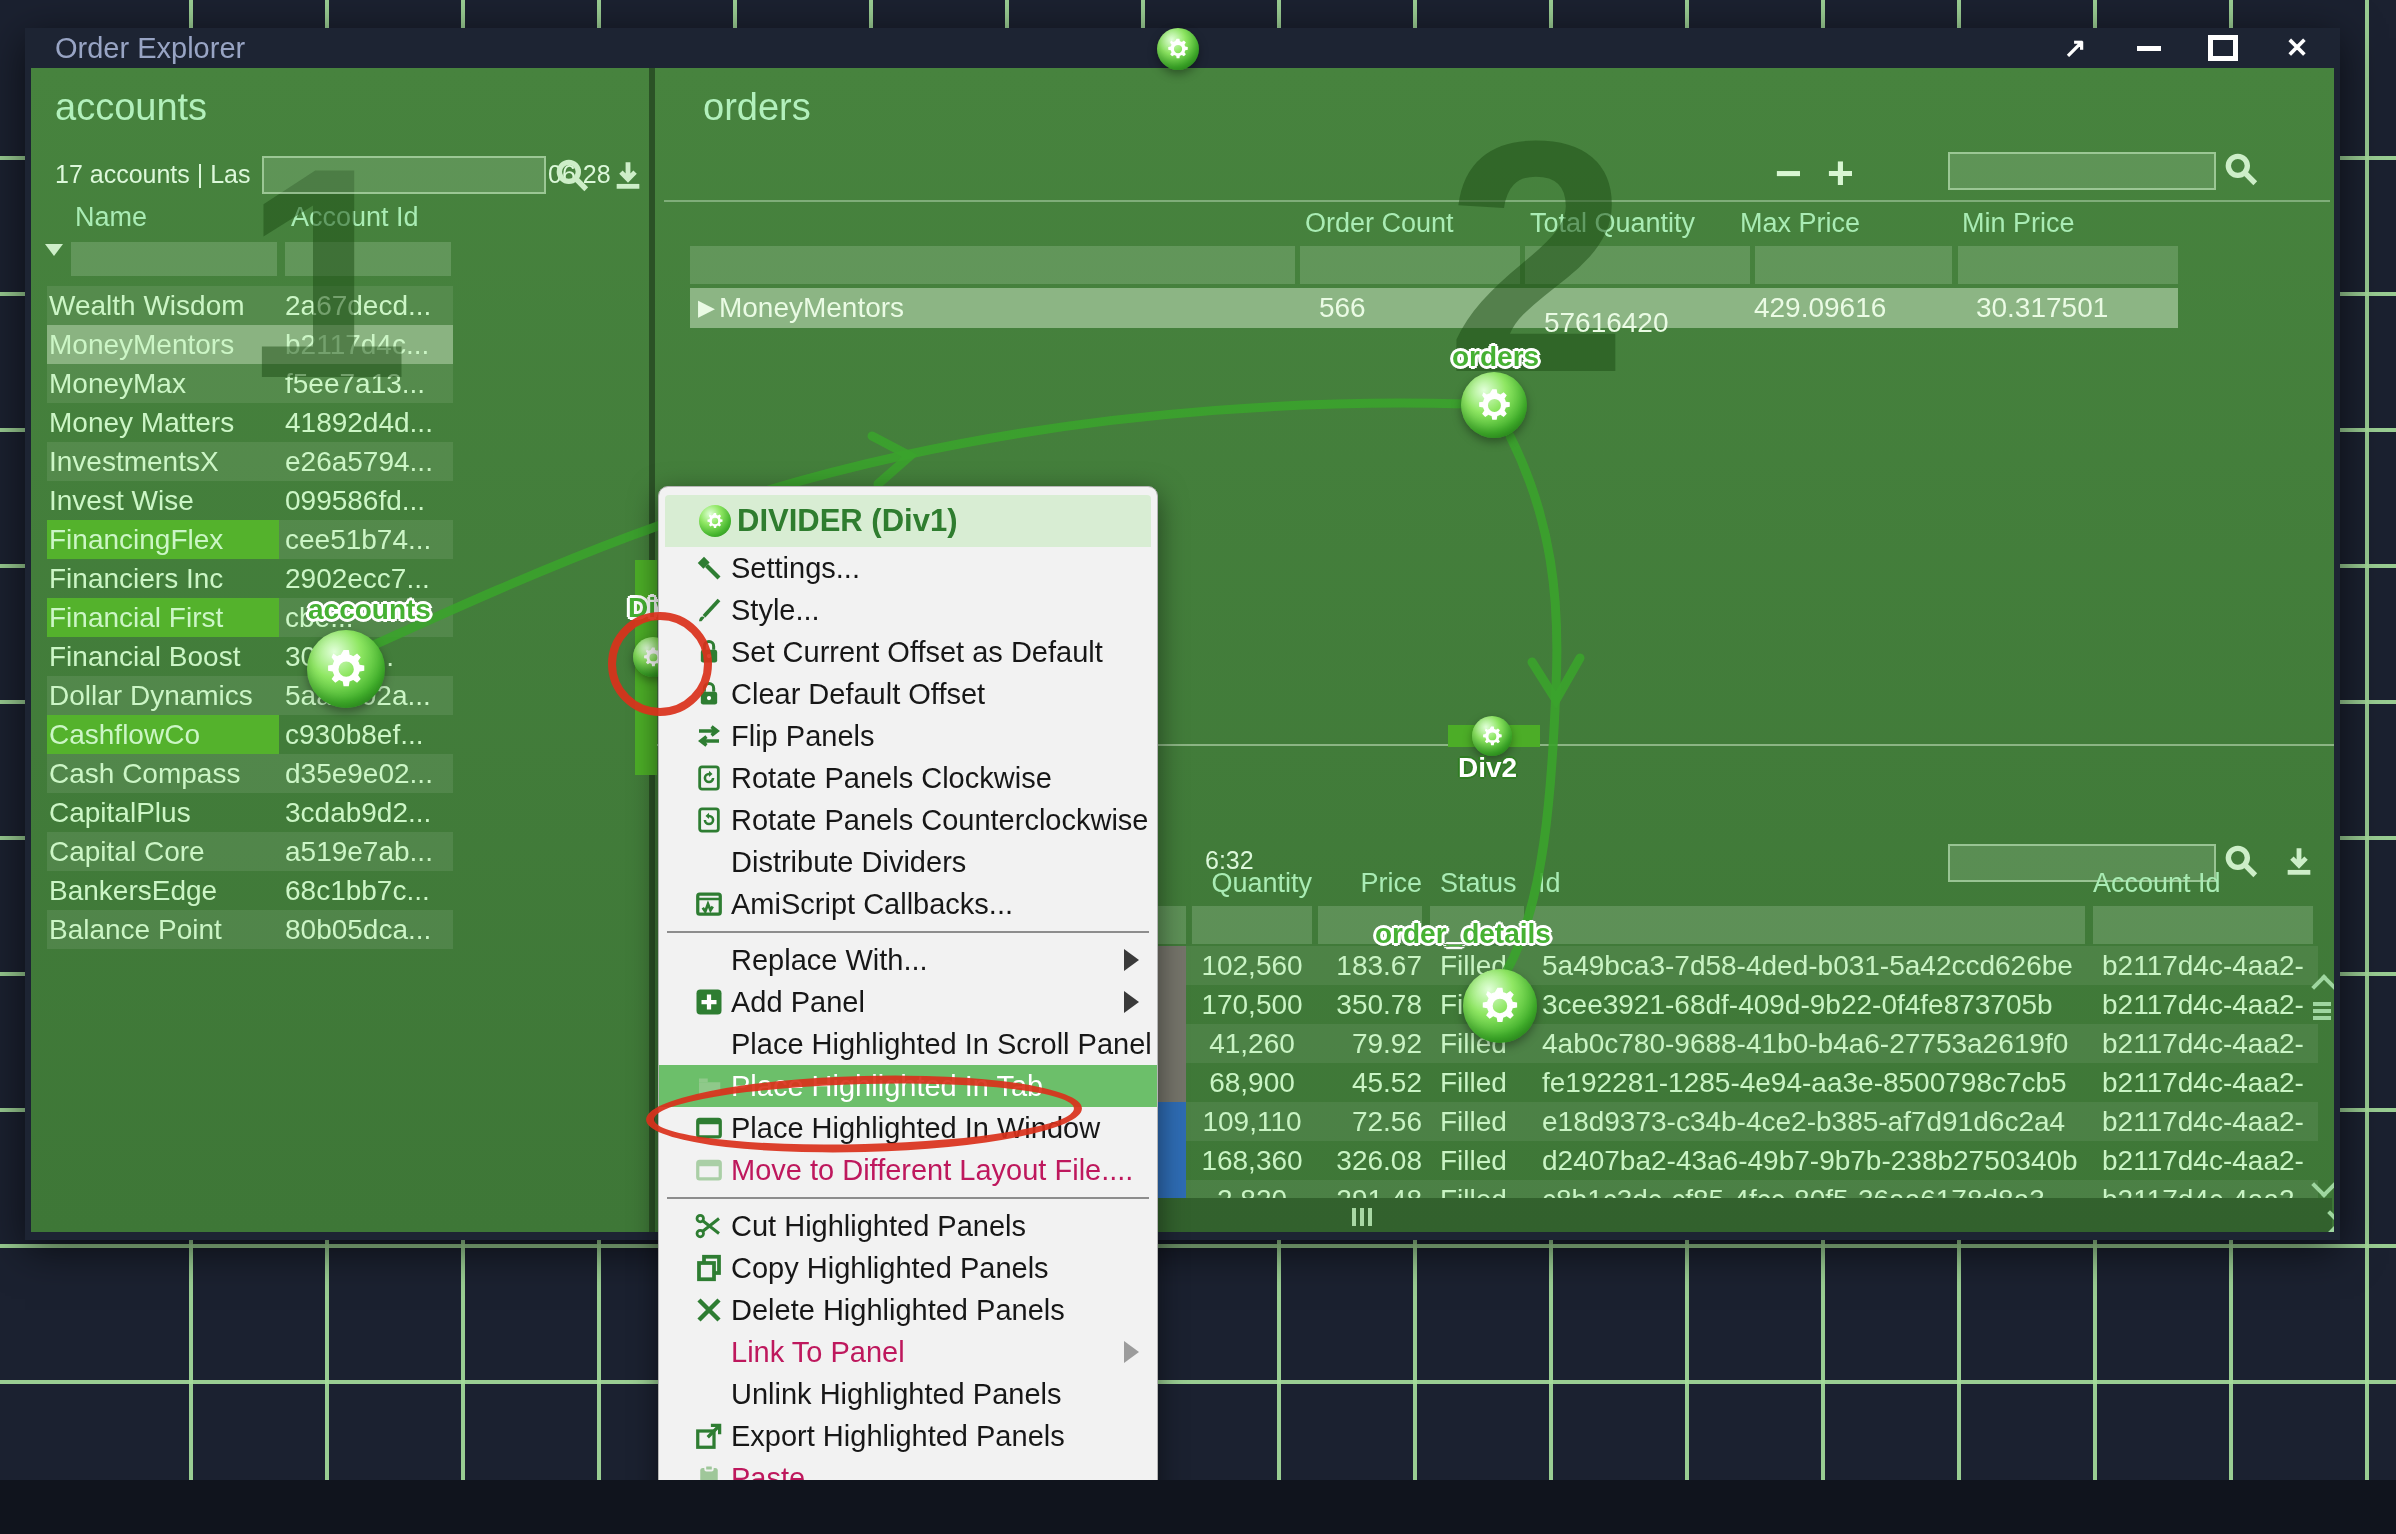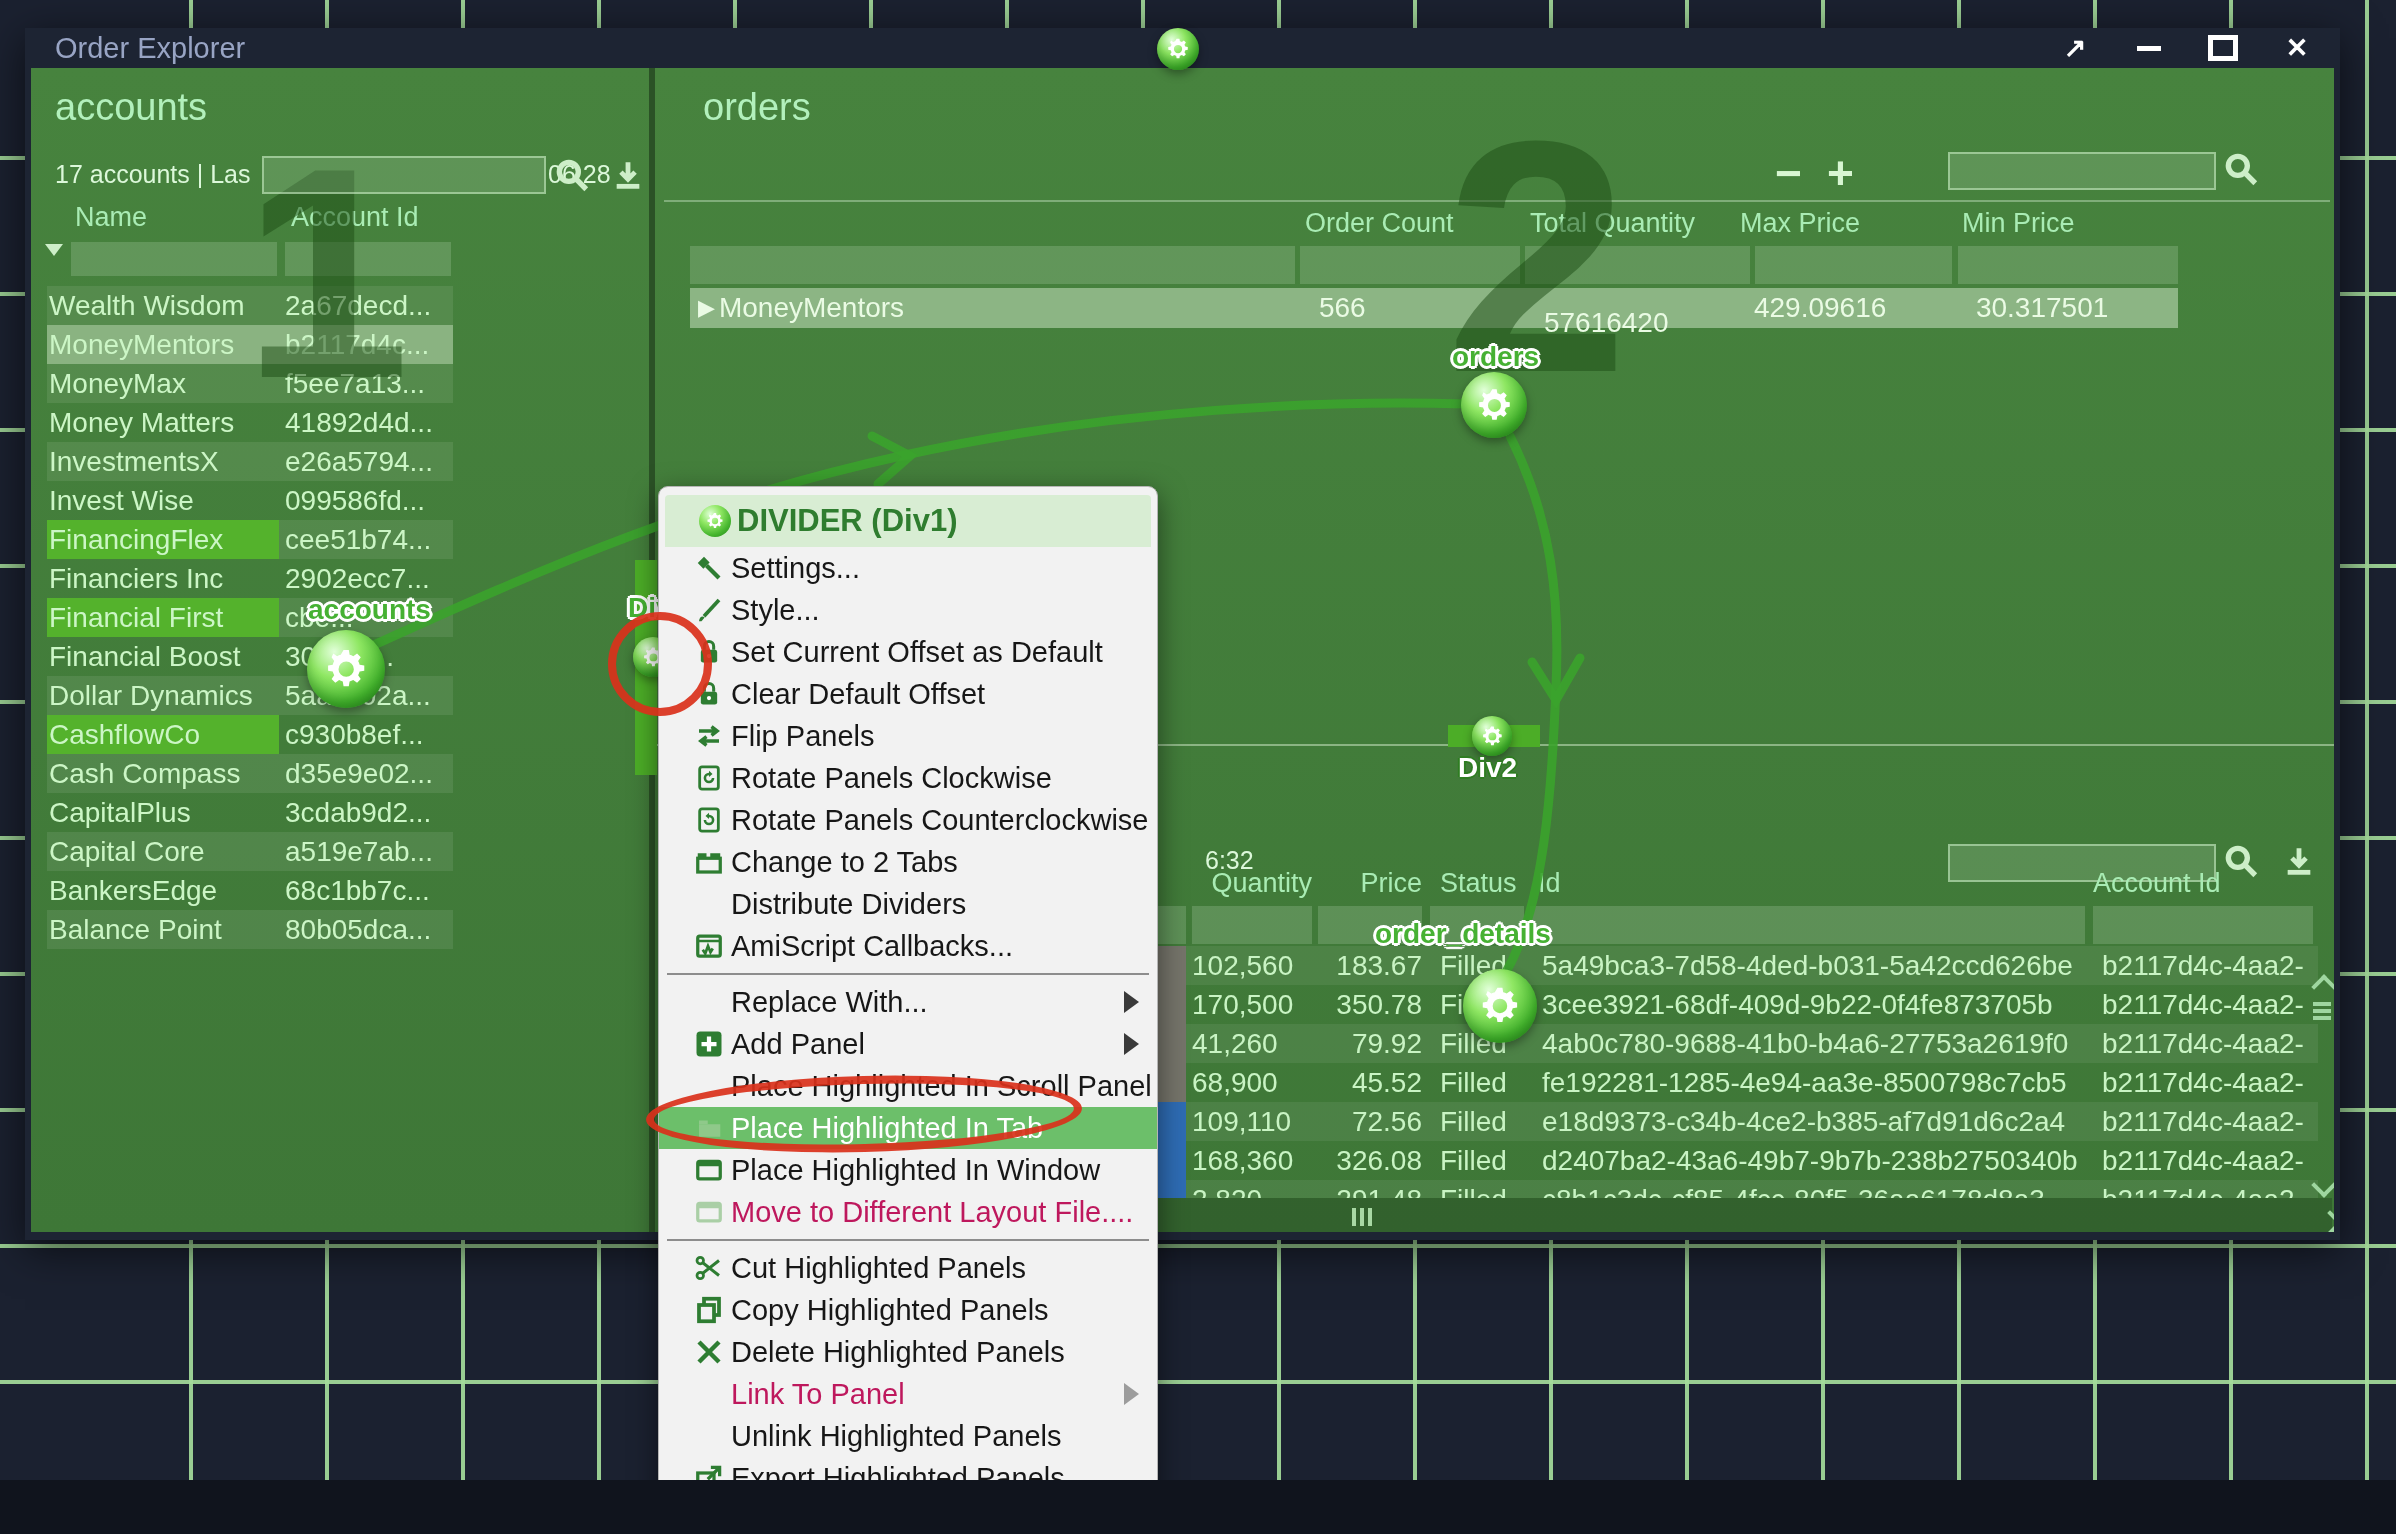--- a/index.html
+++ b/index.html
@@ -40,21 +40,21 @@
   .acc-id{width:168px;padding-left:6px;}
   .acc-row.hl .acc-name{background:#54b22c;}
   
   .ord-band{position:absolute;background:#8cb584;display:flex;align-items:center;font-size:28px;color:#eafbe4;}
   .det-rows{position:absolute;left:503px;top:200px;width:1160px;height:252px;overflow:hidden;}
   .det-row{display:flex;height:39px;align-items:center;font-size:28px;color:#c9f4c4;}
   .det-row:nth-child(odd){background:rgba(255,255,255,.07);}
   .side{width:28px;height:100%;}
   .side.gray{background:#75746a;}
   .side.blue{background:#2e6cb4;}
-  .d-qty{width:120px;text-align:left;margin-left:6px;}
+  .d-qty{width:120px;text-align:center;margin-left:6px;}
   .d-price{width:104px;text-align:right;margin-left:6px;}
   .d-status{width:94px;margin-left:18px;}
   .d-id{width:552px;margin-left:8px;}
   .d-acct{width:215px;margin-left:8px;overflow:hidden;}
   .hscroll{position:absolute;left:7px;right:2px;top:452px;height:38px;background:rgba(0,0,0,.18);display:flex;align-items:center;}
   .grip{display:flex;gap:4px;margin-left:690px;}
   .grip i{display:block;width:4px;height:18px;background:#a8d8a4;}
   .chev{position:absolute;width:14px;height:14px;border-right:4px solid #9fd6a0;border-bottom:4px solid #9fd6a0;}
   .thumb i{display:block;width:18px;height:4px;background:#9fd6a0;margin-bottom:3px;}
   
@@ -462,29 +462,20 @@
       <span class="ic">
           <svg width="28" height="28" viewBox="0 0 24 24">
             <rect class="mico" x="4" y="2.5" width="16" height="19" rx="2" stroke-width="2.4"></rect>
             <path class="mico" d="M8.5 12a3.5 3.5 0 1 0 3.5-3.5" stroke-width="2.2"></path>
             <path d="M12 5.8l-3 2.7 3 2.7z" fill="#2e7d32"></path>
           </svg>
         </span>
       <span>Rotate Panels Counterclockwise</span>
     </div>
     <div class="mi">
-      <span class="ic">
-          <svg width="30" height="30" viewBox="0 0 24 24">
-            <path d="M3 9V5h7v4zM13 9V5h8v4z" fill="#2e7d32"></path>
-            <rect class="mico" x="3" y="9" width="18" height="11" stroke-width="2.6"></rect>
-          </svg>
-        </span>
-      <span>Change to 2 Tabs</span>
-    </div>
-    <div class="mi">
       <span class="ic"></span>
         <span>Distribute Dividers</span>
     </div>
     <div class="mi">
       <span class="ic">
           <svg width="30" height="30" viewBox="0 0 24 24">
             <rect class="mico" x="3" y="4" width="18" height="16" rx="1.5" stroke-width="2.6"></rect>
             <path class="mico" d="M3 8h18" stroke-width="2"></path>
             <path class="mico" d="M7 15l2 3 2.2-6 2 5 1.8-3" stroke-width="2.2"></path>
           </svg>

